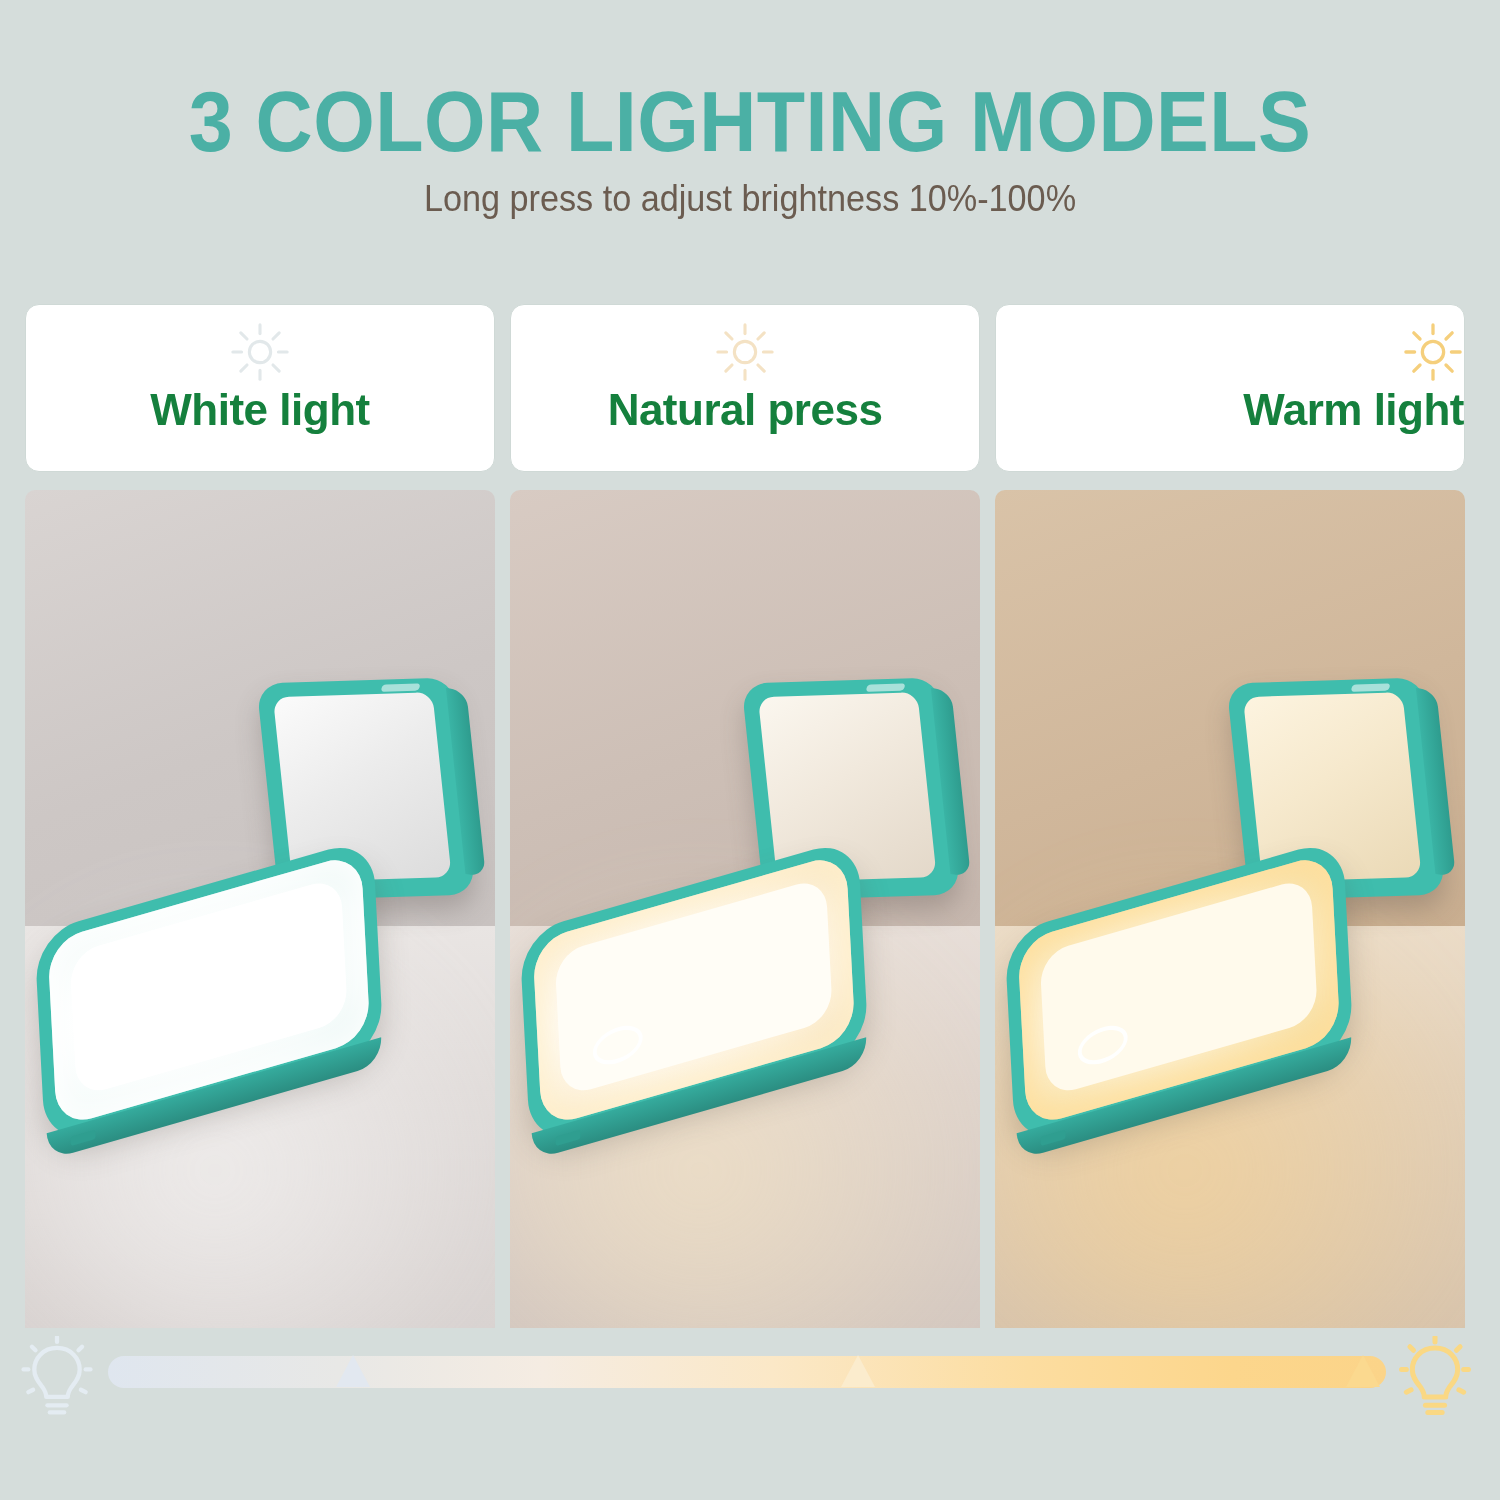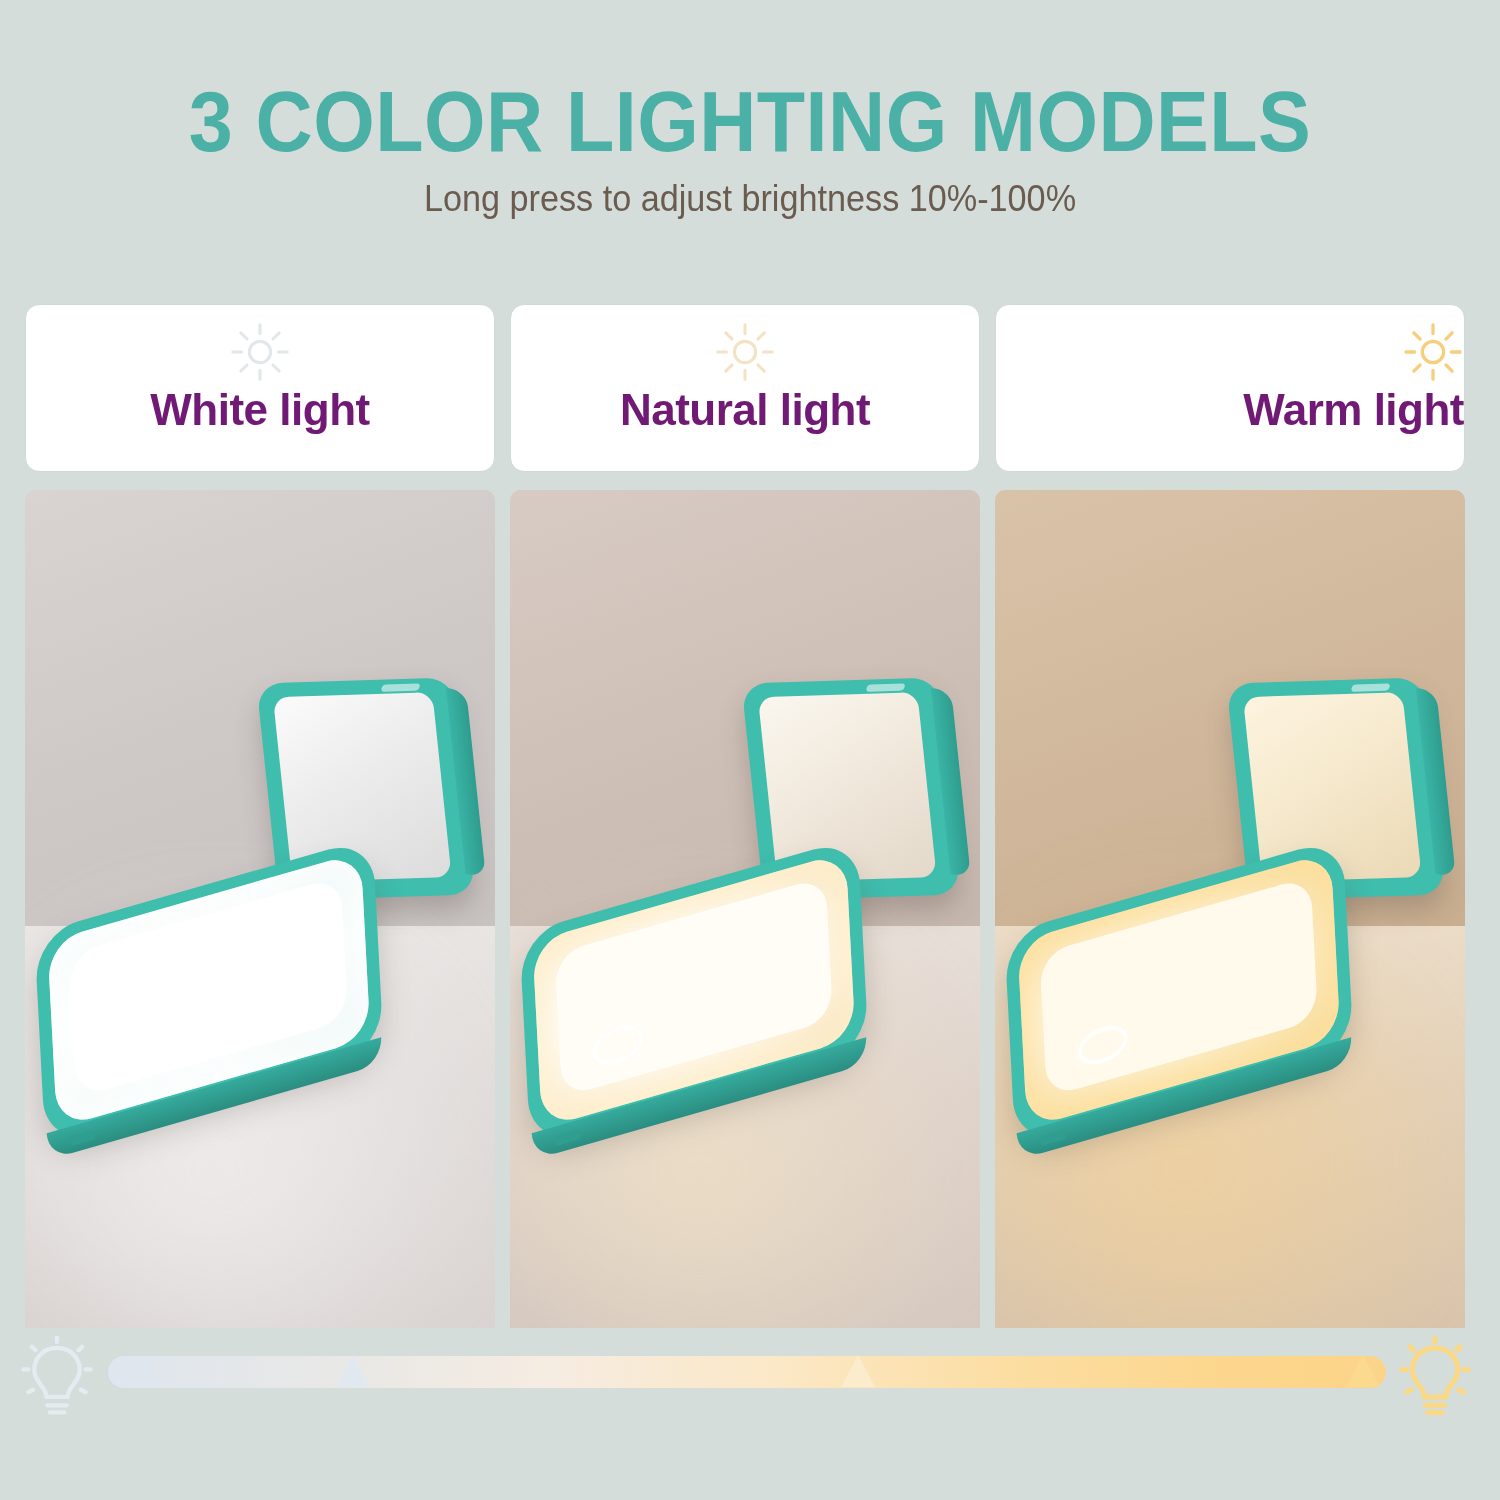--- a/index.html
+++ b/index.html
@@ -41,21 +41,21 @@
     border-radius: 14px;
     display: flex; flex-direction: column;
     align-items: center; justify-content: flex-start;
     padding-top: 16px;
   }
   .card-0 { left: 0px; }
   .card-1 { left: 485px; }
   .card-2 { left: 970px; align-items: flex-end; }
   .card-icon { width: 62px; height: 62px; display: block; }
   .card-label {
-    font-size: 44px; font-weight: bold; color: #701a75;
+    font-size: 44px; font-weight: bold; color: #15803d;
     margin-top: 2px; letter-spacing: -0.5px; white-space: nowrap;
   }
 
   
   .panels { position: absolute; top: 490px; left: 25px; width: 1450px; height: 838px; }
   .panel {
     position: absolute; top: 0; width: 470px; height: 838px;
     border-radius: 10px 10px 0 0;
     overflow: hidden;
   }
@@ -235,21 +235,21 @@
           <line x1="32" y1="4" x2="32" y2="13"></line>
           <line x1="32" y1="51" x2="32" y2="60"></line>
           <line x1="4" y1="32" x2="13" y2="32"></line>
           <line x1="51" y1="32" x2="60" y2="32"></line>
           <line x1="12.2" y1="12.2" x2="18.6" y2="18.6"></line>
           <line x1="45.4" y1="45.4" x2="51.8" y2="51.8"></line>
           <line x1="12.2" y1="51.8" x2="18.6" y2="45.4"></line>
           <line x1="45.4" y1="18.6" x2="51.8" y2="12.2"></line>
         </g>
       </svg>
-      <div class="card-label">Natural light</div>
+      <div class="card-label">Natural press</div>
     </div>
 
     <div class="card card-2">
       <svg class="card-icon" viewBox="0 0 64 64">
         <g stroke="#f5cf7c" stroke-width="3.4" stroke-linecap="round" fill="none">
           <circle cx="32" cy="32" r="11"></circle>
           <line x1="32" y1="4" x2="32" y2="13"></line>
           <line x1="32" y1="51" x2="32" y2="60"></line>
           <line x1="4" y1="32" x2="13" y2="32"></line>
           <line x1="51" y1="32" x2="60" y2="32"></line>

